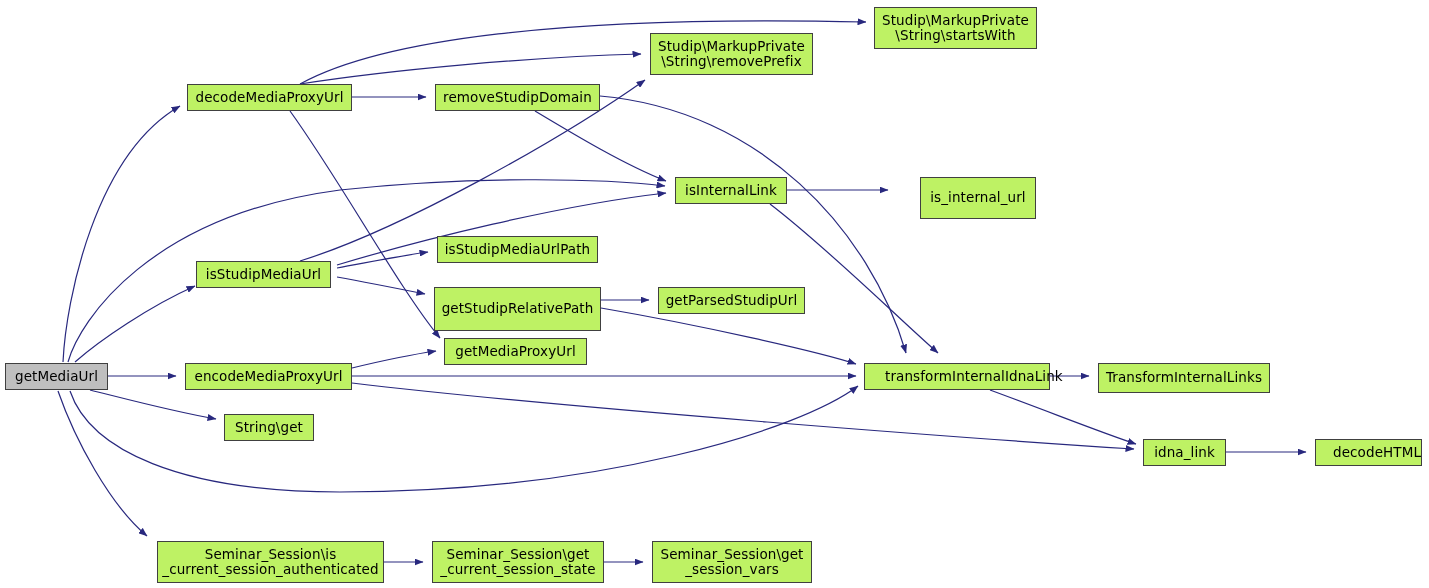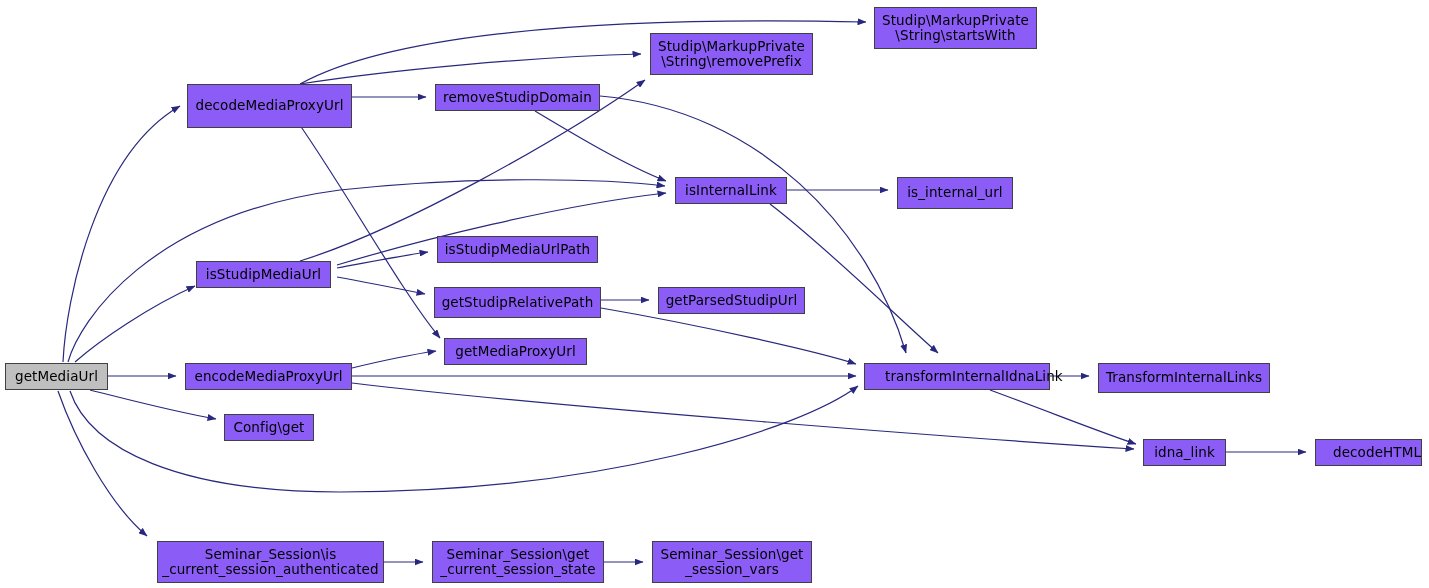--- a/index.html
+++ b/index.html
@@ -1,19 +1,19 @@
 <!DOCTYPE html>
 <html><head>
 <meta charset="utf-8">
 <style>
   html,body{margin:0;padding:0;background:#ffffff;}
   body{font-family:"DejaVu Sans","Liberation Sans",sans-serif;}
   #canvas{position:relative;width:1429px;height:588px;background:#ffffff;overflow:hidden;}
   #graph{position:absolute;left:0;top:0;width:1429px;height:588px;}
-  .nodebox{position:absolute;box-sizing:border-box;border:1px solid #404040;background:#8b5cf6;
+  .nodebox{position:absolute;box-sizing:border-box;border:1px solid #404040;background:#bef264;
            display:flex;align-items:center;justify-content:center;text-align:center;
            font-size:13.5px;color:#000000;line-height:1.12;letter-spacing:0.1px;white-space:pre-line;}
   .nodebox.highlight{background:#bfbfbf;}
   .nodebox span{display:block;width:100%;}
 </style>
 </head>
 <body>
 
 <div id="canvas">
   <svg id="graph" viewBox="0 0 1429 588" xmlns="http://www.w3.org/2000/svg">
@@ -49,35 +49,35 @@
         <path d="M 352,383 C 560,408 990,440 1134,449" fill="none" stroke="#28287e" stroke-width="1.2" marker-end="url(#ah)"></path>
         <path d="M 1050,376 L 1089,376" fill="none" stroke="#28287e" stroke-width="1.2" marker-end="url(#ah)"></path>
         <path d="M 990,390 C 1050,412 1105,434 1136,444" fill="none" stroke="#28287e" stroke-width="1.2" marker-end="url(#ah)"></path>
         <path d="M 1226,452 L 1306,452" fill="none" stroke="#28287e" stroke-width="1.2" marker-end="url(#ah)"></path>
         <path d="M 384,562 L 423,562" fill="none" stroke="#28287e" stroke-width="1.2" marker-end="url(#ah)"></path>
         <path d="M 604,562 L 643,562" fill="none" stroke="#28287e" stroke-width="1.2" marker-end="url(#ah)"></path>
       </g>
   </svg>
   <div id="nodes">
       <div class="nodebox highlight" style="left: 5px; top: 363px; width: 103px; height: 27px;"><span>getMediaUrl</span></div>
-      <div class="nodebox" style="left: 187px; top: 84px; width: 165px; height: 44px;"><span>decodeMediaProxyUrl</span></div>
+      <div class="nodebox" style="left: 187px; top: 84px; width: 165px; height: 27px;"><span>decodeMediaProxyUrl</span></div>
       <div class="nodebox" style="left: 196px; top: 261px; width: 135px; height: 27px;"><span>isStudipMediaUrl</span></div>
       <div class="nodebox" style="left: 185px; top: 363px; width: 167px; height: 27px; text-align: center;"><span>encodeMediaProxyUrl</span></div>
-      <div class="nodebox" style="left: 224px; top: 414px; width: 90px; height: 27px;"><span>Config\get</span></div>
+      <div class="nodebox" style="left: 224px; top: 414px; width: 90px; height: 27px;"><span>String\get</span></div>
       <div class="nodebox" style="left: 435px; top: 84px; width: 165px; height: 27px;"><span>removeStudipDomain</span></div>
       <div class="nodebox" style="left: 437px; top: 236px; width: 161px; height: 27px;"><span>isStudipMediaUrlPath</span></div>
-      <div class="nodebox" style="left: 434px; top: 287px; width: 167px; height: 31px;"><span>getStudipRelativePath</span></div>
+      <div class="nodebox" style="left: 434px; top: 287px; width: 167px; height: 44px;"><span>getStudipRelativePath</span></div>
       <div class="nodebox" style="left: 444px; top: 338px; width: 143px; height: 27px;"><span>getMediaProxyUrl</span></div>
       <div class="nodebox" style="left: 650px; top: 33px; width: 163px; height: 42px;"><span>Studip\MarkupPrivate
 \String\removePrefix</span></div>
       <div class="nodebox" style="left: 675px; top: 177px; width: 112px; height: 27px;"><span>isInternalLink</span></div>
       <div class="nodebox" style="left: 658px; top: 287px; width: 147px; height: 27px;"><span>getParsedStudipUrl</span></div>
       <div class="nodebox" style="left: 874px; top: 7px; width: 163px; height: 42px;"><span>Studip\MarkupPrivate
 \String\startsWith</span></div>
-      <div class="nodebox" style="left: 897px; top: 177px; width: 116px; height: 32px;"><span>is_internal_url</span></div>
+      <div class="nodebox" style="left: 920px; top: 177px; width: 116px; height: 42px;"><span>is_internal_url</span></div>
       <div class="nodebox" style="left: 864px; top: 363px; width: 186px; height: 27px; padding-left: 20px;"><span>transformInternalIdnaLink</span></div>
       <div class="nodebox" style="left: 1098px; top: 363px; width: 172px; height: 30px;"><span>TransformInternalLinks</span></div>
       <div class="nodebox" style="left: 1143px; top: 439px; width: 83px; height: 27px;"><span>idna_link</span></div>
       <div class="nodebox" style="left: 1315px; top: 439px; width: 107px; height: 27px; text-align: right;"><span>decodeHTML</span></div>
       <div class="nodebox" style="left: 157px; top: 541px; width: 227px; height: 42px;"><span>Seminar_Session\is
 _current_session_authenticated</span></div>
       <div class="nodebox" style="left: 432px; top: 541px; width: 172px; height: 42px;"><span>Seminar_Session\get
 _current_session_state</span></div>
       <div class="nodebox" style="left: 652px; top: 541px; width: 160px; height: 42px;"><span>Seminar_Session\get
 _session_vars</span></div>

